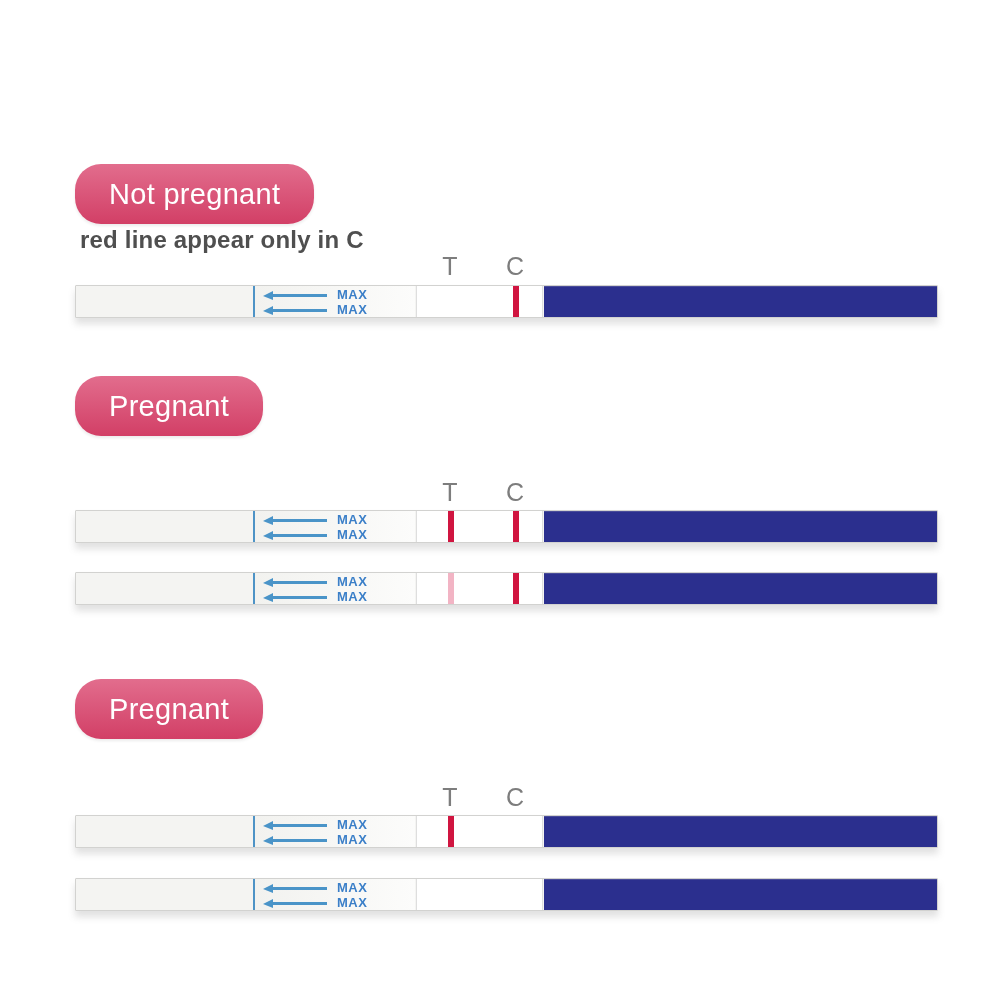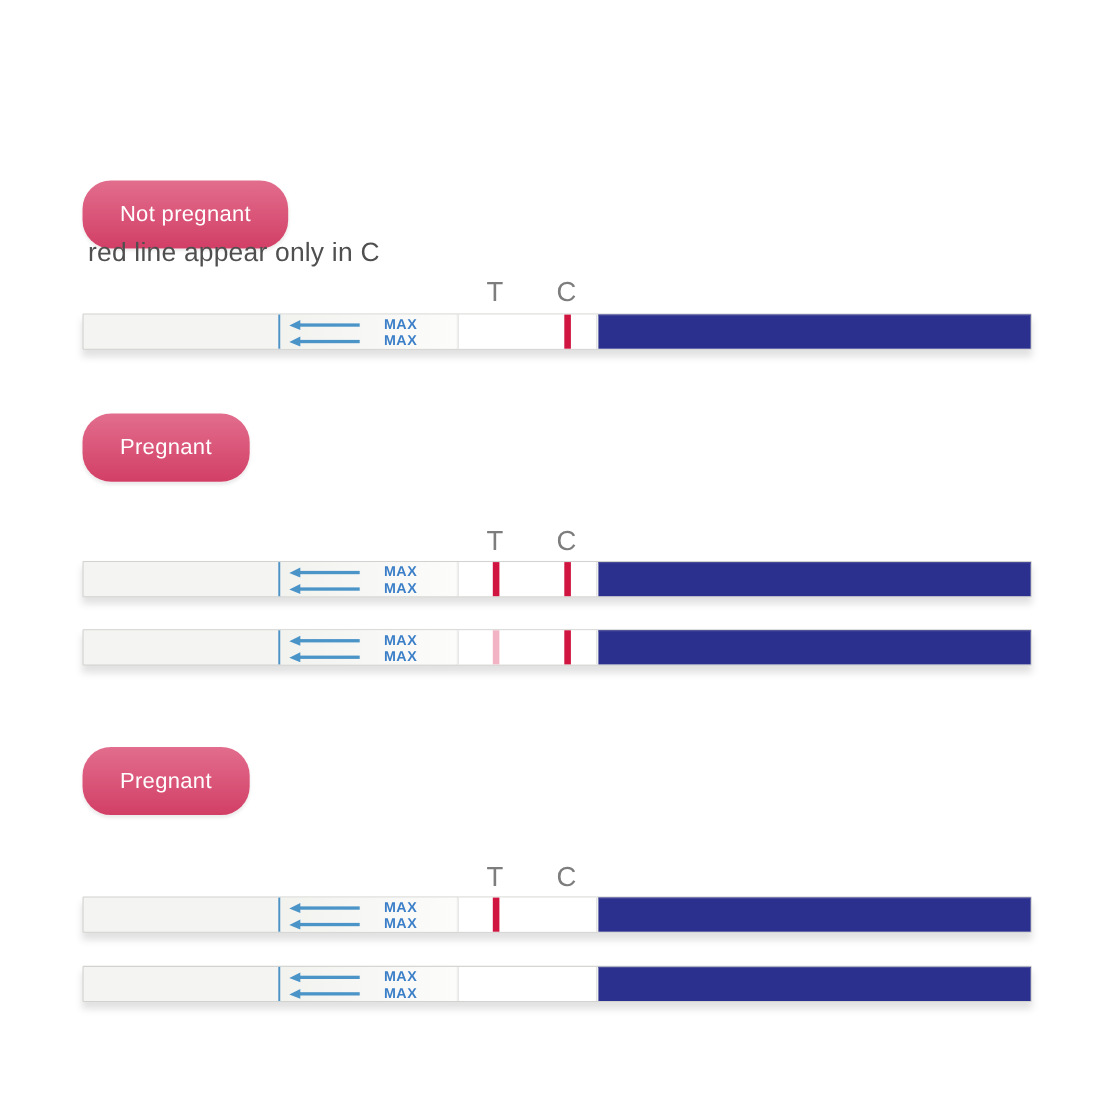--- a/index.html
+++ b/index.html
@@ -6,34 +6,34 @@
   .canvas {
     position:relative; width:1000px; height:1000px; background:#ffffff;
     overflow:hidden; font-family:"Liberation Sans", sans-serif;
   }
   .title {
     position:absolute; left:66px; top:50px;
     font-size:54px; font-weight:bold; letter-spacing:0.5px;
     color:var(--accent);
   }
   .badge {
-    position:absolute; left:75px; height:62px; border-radius:26px;
+    position:absolute; left:75px; height:36px; border-radius:26px;
     background:linear-gradient(180deg, var(--badge-top), var(--badge-bottom));
-    color:#ffffff; font-size:20px; display:inline-flex; align-items:center;
-    padding:0 34px; letter-spacing:0.3px;
+    color:#ffffff; font-size:29px; display:inline-flex; align-items:center;
+    padding:12px 34px; letter-spacing:0.3px;
     box-shadow:0 2px 3px rgba(0,0,0,0.08);
   }
   .badge.b0 { top:164px; }
   .badge.b1 { top:376px; }
   .badge.b2 { top:679px; }
   .desc {
     position:absolute; left:80px; font-size:24px; color:var(--text);
     letter-spacing:0.2px;
   }
-  .desc.d0 { top:216px; }
+  .desc.d0 { top:226px;font-weight:bold; }
   .desc.d1 { top:449px; }
   .desc.d2 { top:740px; }
   .tc-row { position:absolute; left:0; width:1000px; height:28px; }
   .tc-row.r0 { top:252px; }
   .tc-row.r1 { top:478px; }
   .tc-row.r2 { top:783px; }
   .tc {
     position:absolute; width:30px; text-align:center;
     font-size:25px; color:var(--label-gray);
   }
@@ -50,21 +50,21 @@
   .strip {
     position:relative; width:100%; height:100%;
     background:#f4f4f2; border:1px solid #d2d2d0; box-sizing:border-box;
     box-shadow:0 6px 7px rgba(120,120,120,0.22); border-radius:1px;
   }
   .divider { position:absolute; left:177px; top:0; bottom:0; width:2px; background:#4e93c6; }
   .arrows {
     position:absolute; left:179px; top:0; height:100%; width:160px;
     overflow:hidden; background:linear-gradient(90deg,#f2f2ef,#fcfcfb);
   }
-  .arrow-row { position:absolute; left:8px; display:flex; align-items:center; gap:22px; height:14px; }
+  .arrow-row { position:absolute; left:8px; display:flex; align-items:center; gap:10px; height:14px; }
   .arrow-row.a0 { top:2px; }
   .arrow-row.a1 { top:17px; }
   .arrow { position:relative; width:64px; height:9px; flex:0 0 auto; }
   .arrow-head {
     position:absolute; left:0; top:0; width:0; height:0;
     border-top:5px solid transparent; border-bottom:4px solid transparent;
     border-right:10px solid var(--arrow-blue);
   }
   .arrow-tail { position:absolute; left:9px; top:3px; width:55px; height:3px; background:var(--arrow-blue); }
   .max { font-size:13px; font-weight:bold; color:var(--max-blue); letter-spacing:0.5px; line-height:14px; }

